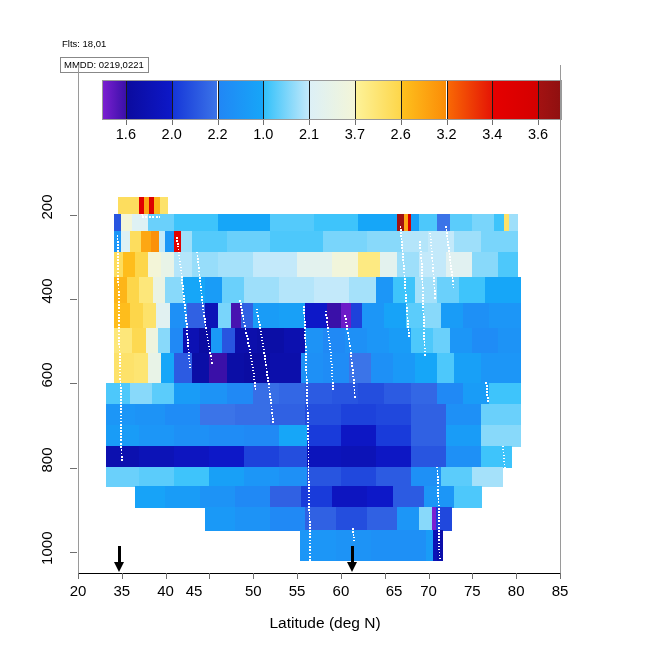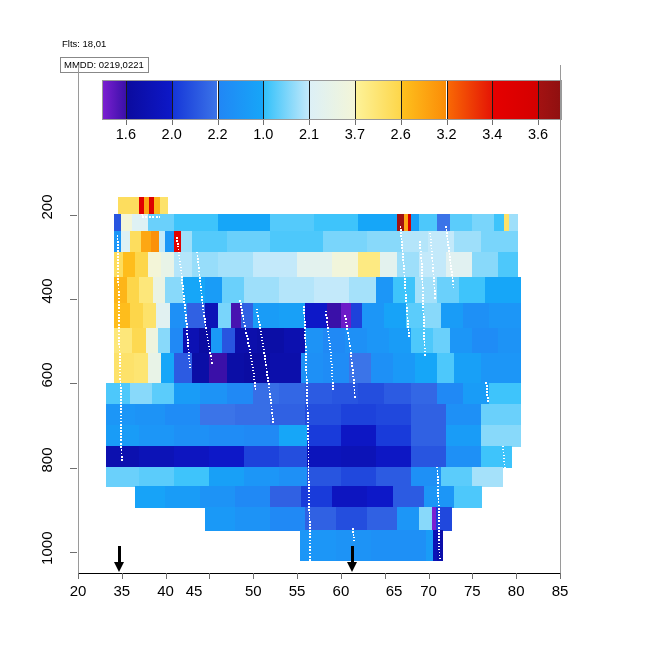--- a/index.html
+++ b/index.html
@@ -972,14 +972,15 @@
       <div class="arrow" style="left: 112.689px; top: 546px;">
         <div class="shaft"></div>
         <div class="head"></div>
       </div>
       <div class="arrow" style="left: 345.802px; top: 546px;">
         <div class="shaft"></div>
         <div class="head"></div>
       </div>
     </div>
 
+  <div class="xlabel">Latitude (deg N)</div>
 
 </div>
 
 </body></html>

